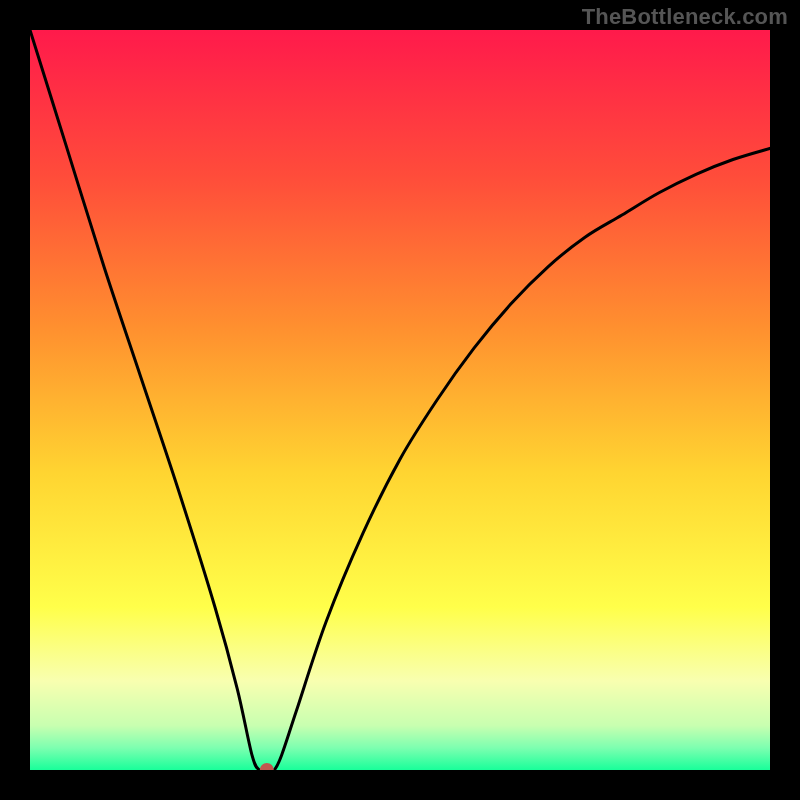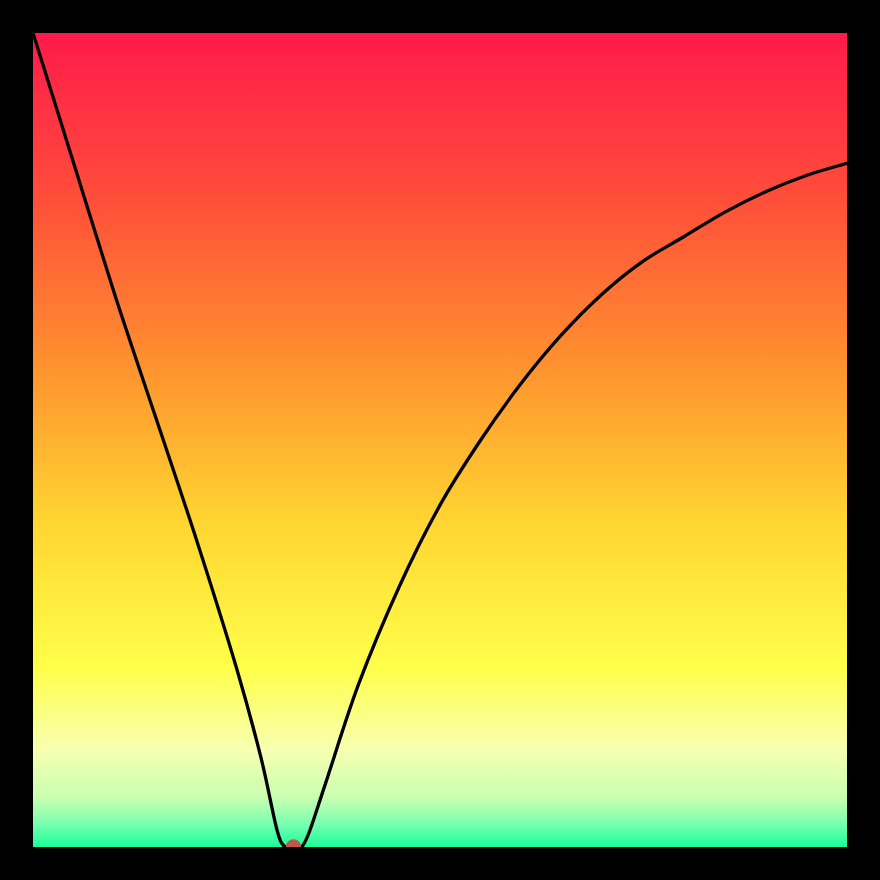--- a/index.html
+++ b/index.html
@@ -33,20 +33,21 @@
     top: 30px;
     width: 740px;
     height: 740px;
   }
   svg { display: block; }
 </style>
 </head>
 <body>
 
 <div class="container">
+  <div class="watermark">TheBottleneck.com</div>
 
   <div class="plot">
     <svg id="chart-svg" width="740" height="740" viewBox="0 0 740 740">
       <defs>
         <linearGradient id="bg-grad" x1="0" y1="0" x2="0" y2="1">
             <stop offset="0%" stop-color="#ff1a4b"></stop>
             <stop offset="20%" stop-color="#ff4d3a"></stop>
             <stop offset="40%" stop-color="#ff8f2f"></stop>
             <stop offset="60%" stop-color="#ffd531"></stop>
             <stop offset="78%" stop-color="#ffff4a"></stop>

